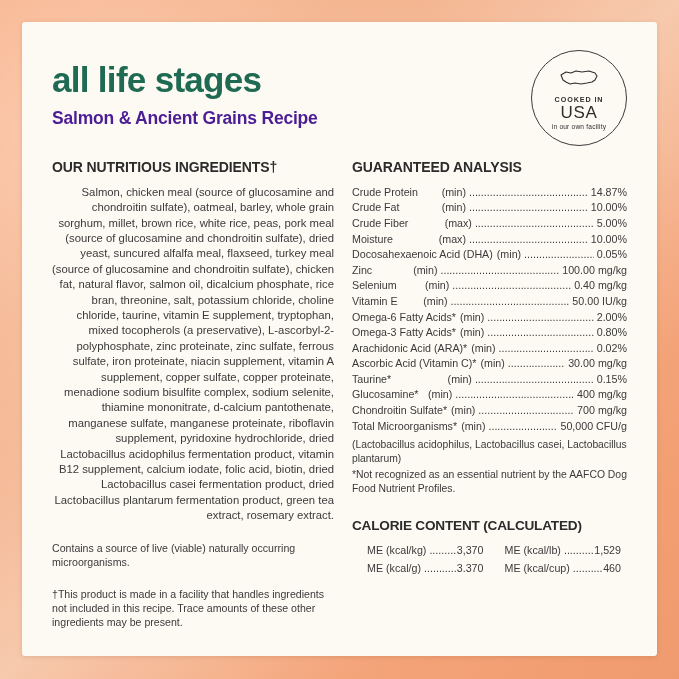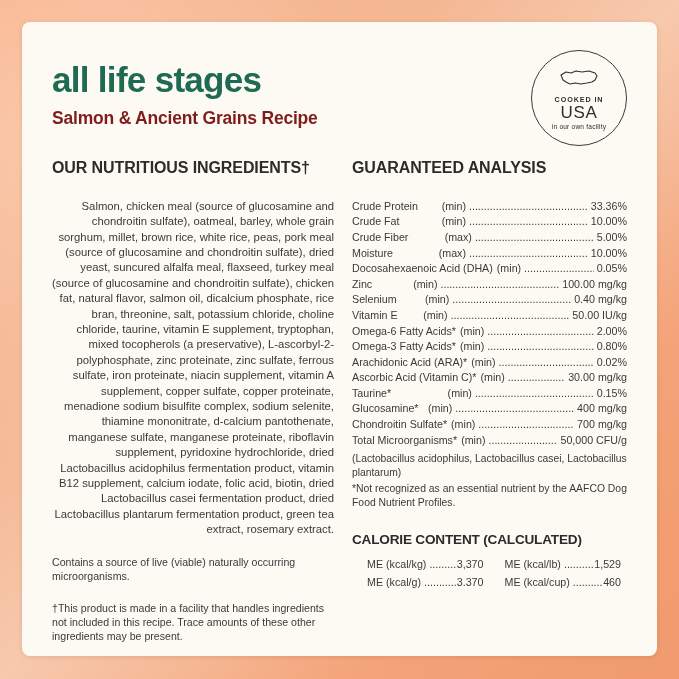--- a/index.html
+++ b/index.html
@@ -22,37 +22,37 @@
       radial-gradient(circle at 88% 78%, rgba(243,150,105,0.45) 0%, rgba(243,150,105,0) 50%),
       radial-gradient(circle at 50% 50%, rgba(255,255,255,0.10) 0%, rgba(255,255,255,0) 60%);
   }
   .panel {
     position: absolute;
     left: 22px;
     top: 22px;
     width: 635px;
     height: 634px;
     background: #fdfaf4;
-    border-radius: 8px;
+    border-radius: 3px;
     box-shadow: 0 1px 5px rgba(120,70,40,0.18);
     box-sizing: border-box;
     padding: 26px 30px 20px 30px;
   }
   .headline {
     font-size: 35px;
     font-weight: bold;
     color: #1f6a52;
     letter-spacing: -0.7px;
     line-height: 1.05;
     margin: 14px 0 0 0;
   }
   .subhead {
     font-size: 17.5px;
     font-weight: bold;
-    color: #7f1d1d;
+    color: #4c1d95;
     margin: 9px 0 0 0;
     letter-spacing: -0.2px;
   }
   .badge {
     position: absolute;
     right: 30px;
     top: 28px;
     width: 94px;
     height: 94px;
     border-radius: 50%;
@@ -95,25 +95,25 @@
   .col-left {
     width: 310px;
     padding-right: 18px;
     box-sizing: border-box;
   }
   .col-right {
     width: 275px;
     box-sizing: border-box;
   }
   .sec-title {
-    font-size: 16px;
+    font-size: 14px;
     font-weight: bold;
     color: #2b2b2b;
     letter-spacing: -0.1px;
-    margin-bottom: 22px;
+    margin-bottom: 10px;
   }
   .body-text {
     font-size: 11.3px;
     line-height: 15.4px;
     color: #3a3a3a;
     text-align: right;
   }
   .note {
     font-size: 10.6px;
     line-height: 14.4px;
@@ -214,21 +214,21 @@
       <div class="note">Contains a source of live (viable) naturally occurring microorganisms.</div>
       <div class="note">†This product is made in a facility that handles ingredients not included in this recipe. Trace amounts of these other ingredients may be present.</div>
     </div>
 
     <div class="col-right">
       <div class="sec-title">GUARANTEED ANALYSIS</div>
       <div class="ga-rows" id="ga-rows">
           <div class="ga-row">
             <span class="ga-name">Crude Protein</span>
             <span class="ga-mid">(min) ........................................</span>
-            <span class="ga-val">33.36%</span>
+            <span class="ga-val">14.87%</span>
           </div>
           <div class="ga-row">
             <span class="ga-name">Crude Fat</span>
             <span class="ga-mid">(min) ........................................</span>
             <span class="ga-val">10.00%</span>
           </div>
           <div class="ga-row">
             <span class="ga-name">Crude Fiber</span>
             <span class="ga-mid">(max) ........................................</span>
             <span class="ga-val">5.00%</span>

